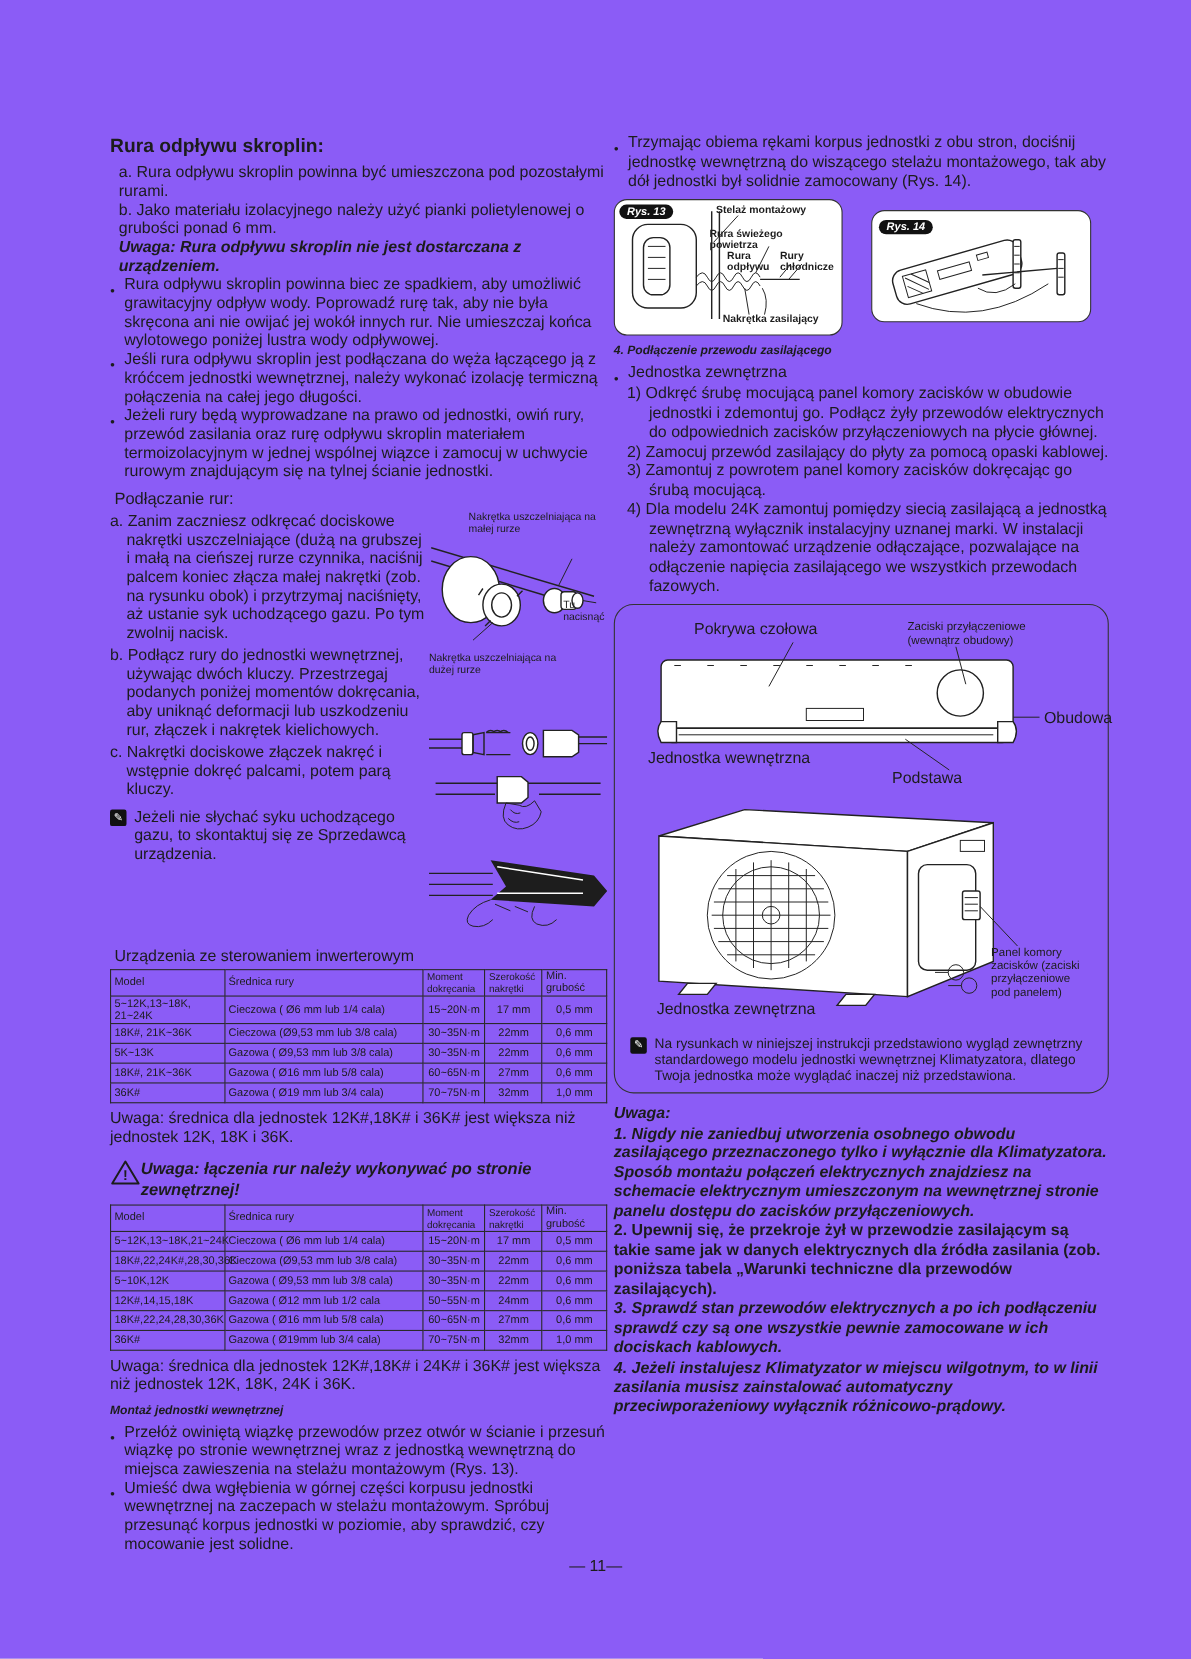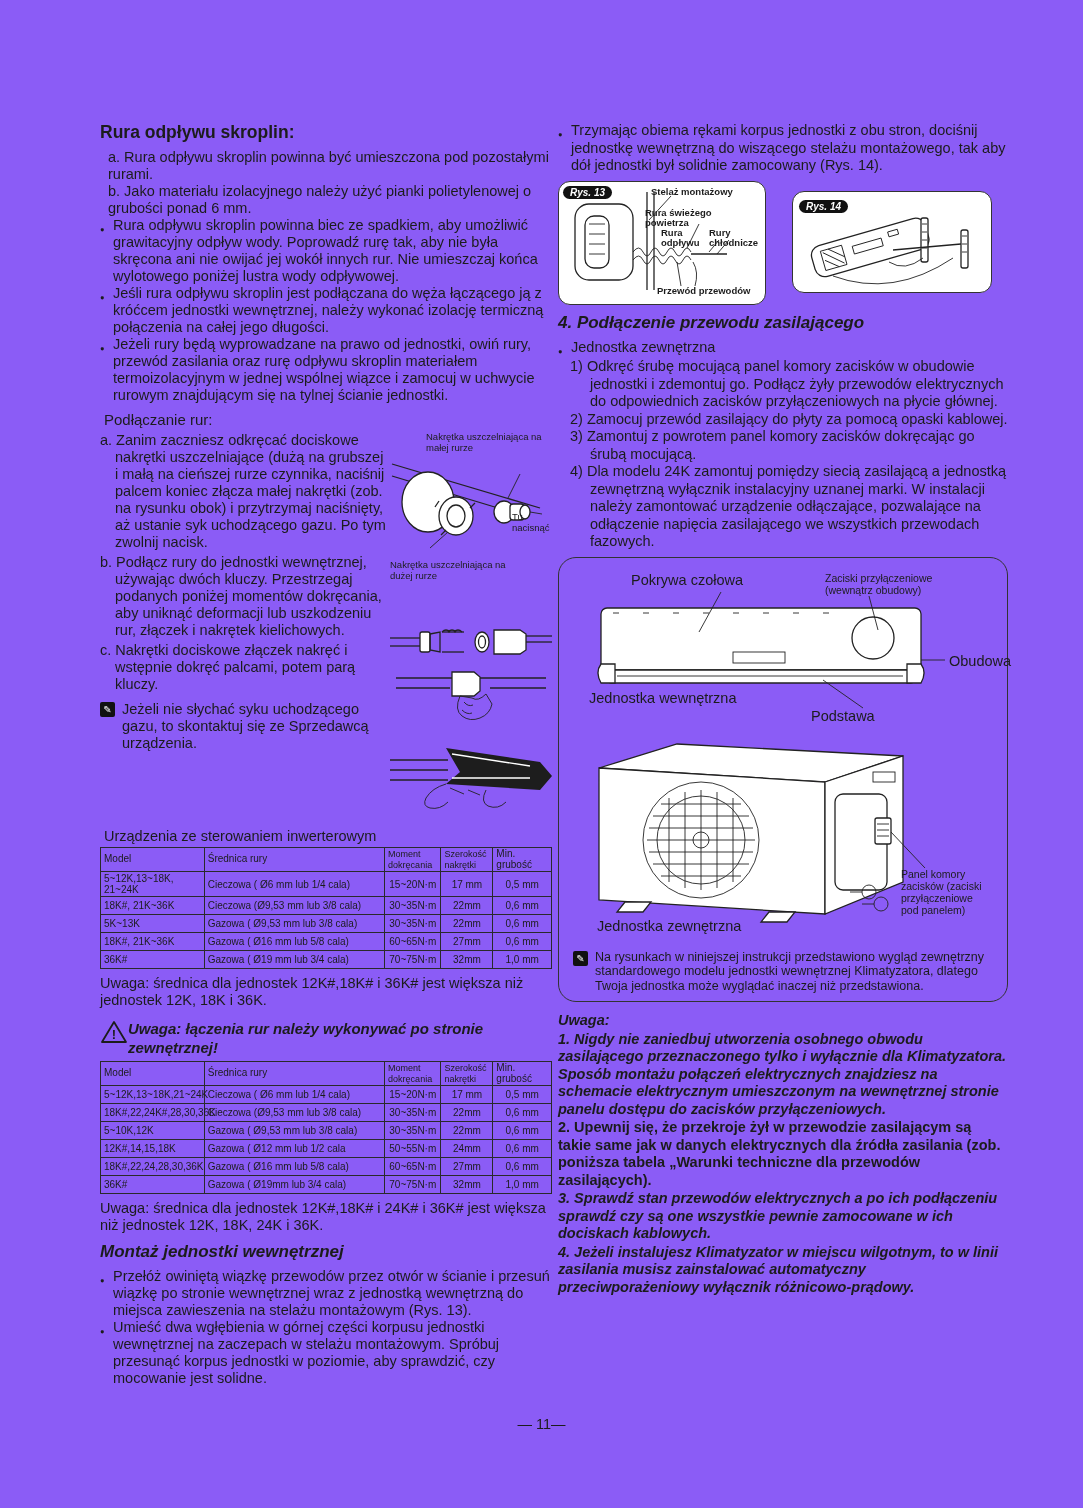--- a/index.html
+++ b/index.html
@@ -9,21 +9,21 @@
     font-family:"Liberation Sans", sans-serif;
   }
   .col { position:absolute; }
   .col-left  { left:100px; top:122px; width:452px; }
   .col-right { left:558px; top:122px; width:450px; }
 
   p, div.txt { margin:0; font-size:14.5px; line-height:17px; }
   .col-right p, .col-right div.txt { line-height:17.5px; }
 
   .h-main { font-size:17.5px; font-weight:bold; margin:0 0 6px 0; }
-  .h-italic { font-size:17px; font-weight:bold; font-style:italic; margin:8px 0 6px 0; }
+  .h-italic { font-size:11px; font-weight:bold; font-style:italic; margin:8px 0 6px 0; }
   .bi { font-weight:bold; font-style:italic; }
   .b  { font-weight:bold; }
 
   .pad8 { padding-left:8px; }
   .hang { padding-left:15px; text-indent:-15px; }
   .hang20 { padding-left:20px; text-indent:-20px; }
 
   .bullet { position:relative; padding-left:13px; margin-top:2px; }
   .bullet::before { content:"●"; position:absolute; left:0; top:4px; font-size:7.5px; }
 
@@ -79,20 +79,21 @@
 </head>
 <body>
 
 <div class="page">
 
   <div class="col col-left">
 
     <div class="h-main">Rura odpływu skroplin:</div>
     <p class="pad8">a. Rura odpływu skroplin powinna być umieszczona pod pozostałymi rurami.</p>
     <p class="pad8">b. Jako materiału izolacyjnego należy użyć pianki polietylenowej o grubości ponad 6 mm.</p>
+    <p class="pad8 bi">Uwaga: Rura odpływu skroplin nie jest dostarczana z urządzeniem.</p>
     <div class="bullet txt">Rura odpływu skroplin powinna biec ze spadkiem, aby umożliwić grawitacyjny odpływ wody. Poprowadź rurę tak, aby nie była skręcona ani nie owijać jej wokół innych rur. Nie umieszczaj końca wylotowego poniżej lustra wody odpływowej.</div>
     <div class="bullet txt">Jeśli rura odpływu skroplin jest podłączana do węża łączącego ją z króćcem jednostki wewnętrznej, należy wykonać izolację termiczną połączenia na całej jego długości.</div>
     <div class="bullet txt">Jeżeli rury będą wyprowadzane na prawo od jednostki, owiń rury, przewód zasilania oraz rurę odpływu skroplin materiałem termoizolacyjnym w jednej wspólnej wiązce i zamocuj w uchwycie rurowym znajdującym się na tylnej ścianie jednostki.</div>
 
     <p style="margin:7px 0 3px 4px; font-size:15px;">Podłączanie rur:</p>
 
     <div class="pipe-row">
       <div class="pipe-text">
         <p class="hang">a. Zanim zaczniesz odkręcać dociskowe nakrętki uszczelniające (dużą na grubszej i małą na cieńszej rurze czynnika, naciśnij palcem koniec złącza małej nakrętki (zob. na rysunku obok) i przytrzymaj naciśnięty, aż ustanie syk uchodzącego gazu. Po tym zwolnij nacisk.</p>
         <p class="hang" style="margin-top:3px;">b. Podłącz rury do jednostki wewnętrznej, używając dwóch kluczy. Przestrzegaj podanych poniżej momentów dokręcania, aby uniknąć deformacji lub uszkodzeniu rur, złączek i nakrętek kielichowych.</p>
@@ -314,21 +315,21 @@
           <line class="lnthin" x1="140" y1="42" x2="128" y2="66"></line>
           <line class="lnthin" x1="160" y1="58" x2="150" y2="70"></line>
           <line class="lnthin" x1="170" y1="58" x2="158" y2="72"></line>
           <line class="lnthin" x1="118" y1="80" x2="122" y2="104"></line>
           <path class="lnthin" d="M134 80 q6 10 2 24"></path>
         </svg>
         <div class="figlabel" style="left:92px; top:5px; width:100px;">Stelaż montażowy</div>
         <div class="figlabel" style="left:86px; top:26px; width:112px;">Rura świeżego powietrza</div>
         <div class="figlabel" style="left:102px; top:46px; width:44px;">Rura odpływu</div>
         <div class="figlabel" style="left:150px; top:46px; width:52px;">Rury chłodnicze</div>
-        <div class="figlabel" style="left:98px; top:104px; width:110px;">Przewód przewodów</div>
+        <div class="figlabel" style="left:98px; top:104px; width:110px;">Nakrętka zasilający</div>
       </div>
 
       <div class="figbox fig14">
         <span class="ryspill" style="left:6px; top:8px;">Rys. 14</span>
         <svg width="195" height="97" viewBox="0 0 195 97">
           <g transform="rotate(-16 75 55)">
             <rect class="fillw" x="18" y="40" width="118" height="32" rx="10"></rect>
             <rect class="lnthin" x="28" y="46" width="22" height="20" fill="none"></rect>
             <path class="lnthin" d="M30 48 l18 16 M30 56 l12 10 M36 46 l14 12"></path>
             <rect class="lnthin" x="60" y="50" width="30" height="8" fill="none"></rect>

